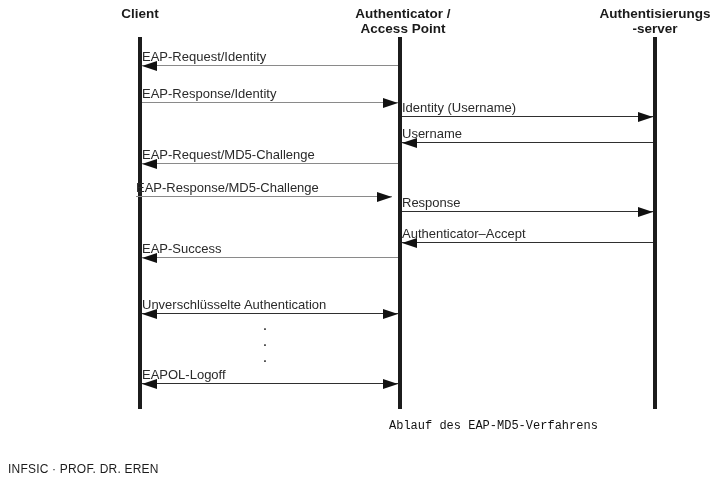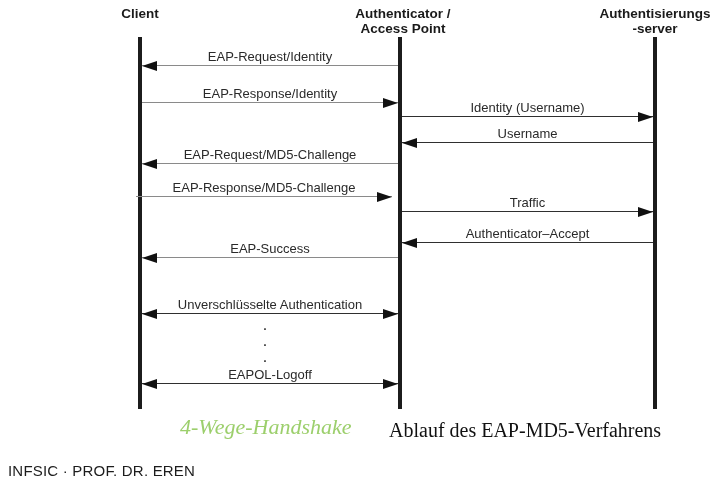--- a/index.html
+++ b/index.html
@@ -9,21 +9,21 @@
   }
   .actor-title {
     position:absolute; top:6px; font-weight:bold; font-size:13.5px;
     color:#1a1a1a; text-align:center; white-space:pre-line; line-height:15px;
   }
   .lifeline { position:absolute; top:37px; width:4px; height:372px; background:#1c1c1c; }
   .msg { position:absolute; height:0; border-top:1.4px solid; }
   .msg.dark { border-top-color:#2f2f2f; }
   .msg.light { border-top-color:#8a8a8a; }
   .msg .lbl {
-    position:absolute; left:0; right:0; bottom:2px; text-align:center;
+    position:absolute; left:0; right:0; bottom:2px; 
     font-size:13px; color:#2a2a2a; white-space:nowrap;
   }
   .msg.dir-left::before {
     content:""; position:absolute; left:0; top:-5px; width:0; height:0;
     border-style:solid; border-width:5px 15px 5px 0;
     border-color:transparent #111 transparent transparent;
   }
   .msg.dir-right::after {
     content:""; position:absolute; right:0; top:-5px; width:0; height:0;
     border-style:solid; border-width:5px 0 5px 15px;
@@ -31,24 +31,24 @@
   }
   .dots { position:absolute; left:253px; top:318px; width:24px; text-align:center; }
   .dots span { display:block; height:16px; font-size:16px; line-height:14px; color:#222; }
   .caption-green {
     position:absolute; left:180px; color:#9ccf6c;
     font-family:"Liberation Serif", serif; font-style:italic; font-size:22px;
     white-space:nowrap;
   }
   .caption-black {
     position:absolute; left:389px; top:419px; color:#111;
-    font-family:Liberation Serif, serif; font-size:20px; white-space:nowrap;
+    font-family:Liberation Mono, monospace; font-size:12px; white-space:nowrap;
   }
   .footer {
-    position:absolute; left:8px; top:462px; font-size:15px; color:#1c1c1c;
+    position:absolute; left:8px; top:462px; font-size:12px; color:#1c1c1c;
     letter-spacing:0.2px; white-space:nowrap;
   }
 </style>
 </head>
 <body>
 
 <div class="canvas">
 
   <div class="actor-title" style="left:90px; width:100px;">Client</div>
   <div class="actor-title" style="left:333px; width:140px;">Authenticator /
@@ -72,39 +72,38 @@
   <div class="msg dark dir-left" style="left:402px; width:251px; top:142px;">
     <span class="lbl">Username</span>
   </div>
   <div class="msg light dir-left" style="left:142px; width:256px; top:163px;">
     <span class="lbl">EAP-Request/MD5-Challenge</span>
   </div>
   <div class="msg light dir-right" style="left:136px; width:256px; top:196px;">
     <span class="lbl">EAP-Response/MD5-Challenge</span>
   </div>
   <div class="msg dark dir-right" style="left:402px; width:251px; top:211px;">
-    <span class="lbl">Traffic</span>
+    <span class="lbl">Response</span>
   </div>
   <div class="msg dark dir-left" style="left:402px; width:251px; top:242px;">
     <span class="lbl">Authenticator–Accept</span>
   </div>
   <div class="msg light dir-left" style="left:142px; width:256px; top:257px;">
     <span class="lbl">EAP-Success</span>
   </div>
   <div class="msg dark dir-left dir-right" style="left:142px; width:256px; top:313px;">
     <span class="lbl">Unverschlüsselte Authentication</span>
   </div>
   <div class="msg dark dir-left dir-right" style="left:142px; width:256px; top:383px;">
     <span class="lbl">EAPOL-Logoff</span>
   </div>
 
   <div class="dots">
     <span>.</span>
     <span>.</span>
     <span>.</span>
   </div>
 
-  <div class="caption-green" style="top:414px;">4-Wege-Handshake</div>
   <div class="caption-black">Ablauf des EAP-MD5-Verfahrens</div>
 
   <div class="footer">INFSIC · PROF. DR. EREN</div>
 
 </div>
 
 </body></html>

